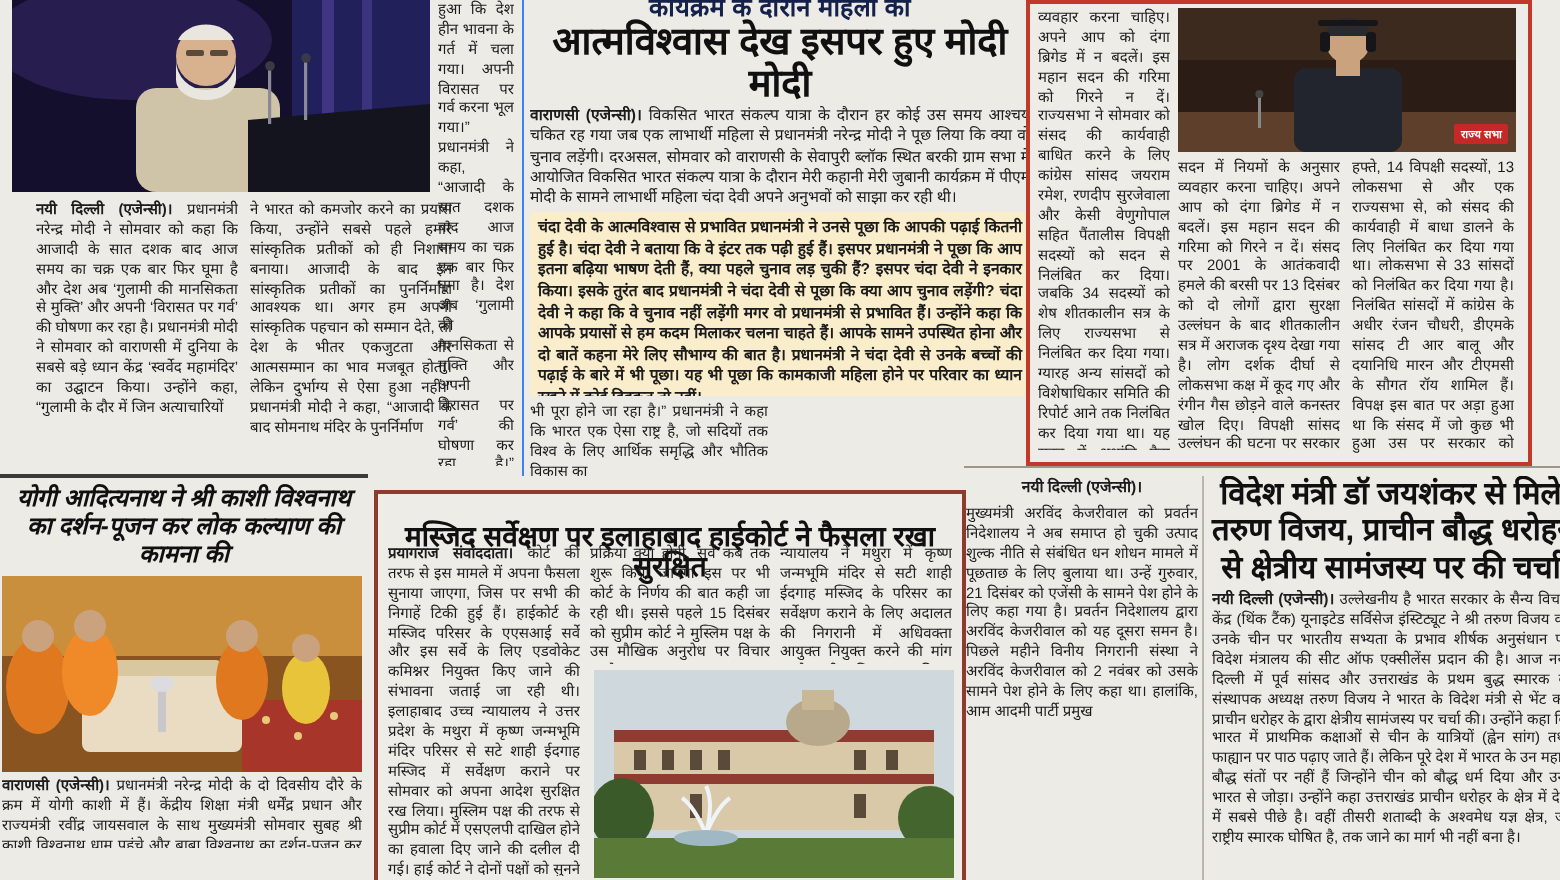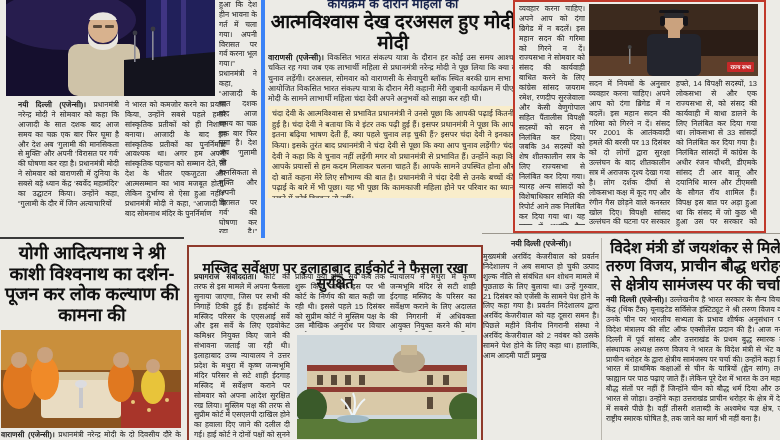--- a/index.html
+++ b/index.html
@@ -11,41 +11,41 @@
   .hl{font-weight:bold;color:#101010;text-align:center;}
   .photo{position:relative;overflow:hidden;background:#222;}
   .photo svg{display:block;}
   
   .art-a{left:0;top:0;width:258px;height:236px;}
   .a-photo{position:absolute;left:6px;top:0;width:209px;height:96px;}
   .a-cols{position:absolute;left:18px;top:100px;width:209px;height:133px;display:flex;gap:6px;}
   .a-col{width:101px;height:133px;}
   .a-col3{position:absolute;left:219px;top:0;width:38px;height:233px;}
   
-  .art-b{left:261px;top:0;width:250px;height:238px;border-left:4px solid #3b82f6;padding-left:3px;}
+  .art-b{left:261px;top:0;width:250px;height:238px;border-left:1px solid #3b82f6;padding-left:3px;}
   .b-kicker{margin-top:-5px;font-size:12.5px;letter-spacing:.2px;color:#15214a;}
   .b-headline{font-size:19px;line-height:1.08;margin-top:1px;}
   .b-intro{margin-top:3px;font-size:7.8px;}
-  .b-highlight{margin-top:2px;background:#f9edcb;padding:3px 4px;font-size:7.8px;line-height:1.35;text-align:justify;height:86px;overflow:hidden;}
+  .b-highlight{margin-top:2px;background:#f9edcb;padding:3px 4px;font-size:7.8px;line-height:1.35;text-align:justify;height:86px;overflow:hidden;font-weight:bold;}
   .b-cols{display:flex;gap:7px;margin-top:3px;}
   .b-col{width:119px;height:42px;}
   
   .art-c{left:513px;top:0;width:249px;height:229px;border:2px solid #c0392b;background:#edece7;}
   .c-col1{position:absolute;left:4px;top:2px;width:66px;height:221px;}
   .c-photo{position:absolute;left:74px;top:2px;width:169px;height:72px;}
   .c-label{position:absolute;right:4px;bottom:4px;background:#c62828;color:#fff;font-size:5.5px;
            font-weight:bold;padding:1px 3px;border-radius:1px;}
   .c-cols{position:absolute;left:74px;top:77px;width:169px;height:148px;display:flex;gap:6px;}
   .c-col{width:81px;height:148px;}
   
   .rule-dark{position:absolute;left:0;top:237px;width:184px;height:2px;background:#3a3a3a;}
   .rule-gray{position:absolute;left:482px;top:233px;width:298px;height:1px;background:#9b978e;}
   
   .art-d{left:0;top:241px;width:184px;height:199px;}
-  .d-headline{font-size:18px;line-height:1.15;padding:2px 2px 3px;}
+  .d-headline{font-size:12px;line-height:1.15;padding:2px 2px 3px;font-style:italic;}
   .d-photo{width:180px;height:98px;margin:1px 0 2px 1px;}
   .d-body{width:180px;height:36px;margin-left:1px;}
   
   .art-e{left:187px;top:245px;width:292px;height:200px;border:2px solid #8f3a2c;background:#edece7;}
   .e-headline{font-size:14px;line-height:1.1;padding-top:14px;}
   .e-col1{position:absolute;left:5px;top:25px;width:96px;height:166px;}
   .e-col2{position:absolute;left:106px;top:25px;width:90px;height:60px;}
   .e-col3{position:absolute;left:201px;top:25px;width:86px;height:60px;}
   .e-photo{position:absolute;left:108px;top:88px;width:180px;height:104px;}
   
@@ -87,24 +87,25 @@
     </div>
     <div class="a-cols">
       <div class="coltext a-col"><span class="dateline">नयी दिल्ली (एजेन्सी)।</span> <span>प्रधानमंत्री नरेन्द्र मोदी ने सोमवार को कहा कि आजादी के सात दशक बाद आज समय का चक्र एक बार फिर घूमा है और देश अब ‘गुलामी की मानसिकता से मुक्ति’ और अपनी ‘विरासत पर गर्व’ की घोषणा कर रहा है। प्रधानमंत्री मोदी ने सोमवार को वाराणसी में दुनिया के सबसे बड़े ध्यान केंद्र ‘स्वर्वेद महामंदिर’ का उद्घाटन किया। उन्होंने कहा, “गुलामी के दौर में जिन अत्याचारियों</span></div>
       <div class="coltext a-col">ने भारत को कमजोर करने का प्रयास किया, उन्होंने सबसे पहले हमारे सांस्कृतिक प्रतीकों को ही निशाना बनाया। आजादी के बाद इन सांस्कृतिक प्रतीकों का पुनर्निर्माण आवश्यक था। अगर हम अपनी सांस्कृतिक पहचान को सम्मान देते, तो देश के भीतर एकजुटता और आत्मसम्मान का भाव मजबूत होता। लेकिन दुर्भाग्य से ऐसा हुआ नहीं।” प्रधानमंत्री मोदी ने कहा, “आजादी के बाद सोमनाथ मंदिर के पुनर्निर्माण</div>
     </div>
     <div class="coltext a-col3">हुआ कि देश हीन भावना के गर्त में चला गया। अपनी विरासत पर गर्व करना भूल गया।” प्रधानमंत्री ने कहा, “आजादी के सात दशक बाद आज समय का चक्र एक बार फिर घूमा है। देश अब ‘गुलामी की मानसिकता से मुक्ति और अपनी विरासत पर गर्व’ की घोषणा कर रहा है।” उन्होंने कहा, “जो काम सोमनाथ से शुरू हुआ था, वो अब एक अभियान बन गया है। काशी में विश्वनाथ धाम की भव्यता भारत के अविनाशी वैभव की गाथा गा रही है। आज महाकाल महालोक हमारी अमरता का प्रमाण दे रहा है।” मोदी ने कहा, “आज केदारनाथ धाम भी विकास की नई ऊंचाइयों को छू रहा है। बुद्ध सर्किट का विकास करके भारत एक बार फिर दुनिया को बुद्ध की तपोभूमि पर आमंत्रित कर रहा है। देश में राम सर्किट के विकास के लिए भी तेजी से काम हो रहा है और अगले कुछ सप्ताह में अयोध्या में राम मंदिर का निर्माण</div>
   </section>
 
   <section class="art art-b">
     <div class="hl b-kicker">कार्यक्रम के दौरान महिला का</div>
-    <h1 class="hl b-headline" style="margin:0;">आत्मविश्वास देख दरअसल हुए मोदी मोदी</h1>
+    <h1 class="hl b-headline" style="margin:0;">आत्मविश्वास देख इसपर हुए मोदी मोदी</h1>
     <p class="coltext b-intro" style="margin:0;"><span class="dateline">वाराणसी (एजेन्सी)।</span> <span>विकसित भारत संकल्प यात्रा के दौरान हर कोई उस समय आश्चर्य चकित रह गया जब एक लाभार्थी महिला से प्रधानमंत्री नरेन्द्र मोदी ने पूछ लिया कि क्या वो चुनाव लड़ेंगी। दरअसल, सोमवार को वाराणसी के सेवापुरी ब्लॉक स्थित बरकी ग्राम सभा में आयोजित विकसित भारत संकल्प यात्रा के दौरान मेरी कहानी मेरी जुबानी कार्यक्रम में पीएम मोदी के सामने लाभार्थी महिला चंदा देवी अपने अनुभवों को साझा कर रही थी।</span></p>
     <div class="b-highlight">चंदा देवी के आत्मविश्वास से प्रभावित प्रधानमंत्री ने उनसे पूछा कि आपकी पढ़ाई कितनी हुई है। चंदा देवी ने बताया कि वे इंटर तक पढ़ी हुई हैं। इसपर प्रधानमंत्री ने पूछा कि आप इतना बढ़िया भाषण देती हैं, क्या पहले चुनाव लड़ चुकी हैं? इसपर चंदा देवी ने इनकार किया। इसके तुरंत बाद प्रधानमंत्री ने चंदा देवी से पूछा कि क्या आप चुनाव लड़ेंगी? चंदा देवी ने कहा कि वे चुनाव नहीं लड़ेंगी मगर वो प्रधानमंत्री से प्रभावित हैं। उन्होंने कहा कि आपके प्रयासों से हम कदम मिलाकर चलना चाहते हैं। आपके सामने उपस्थित होना और दो बातें कहना मेरे लिए सौभाग्य की बात है। प्रधानमंत्री ने चंदा देवी से उनके बच्चों की पढ़ाई के बारे में भी पूछा। यह भी पूछा कि कामकाजी महिला होने पर परिवार का ध्यान रखने में कोई दिक्कत तो नहीं।</div>
     <div class="b-cols">
+      <div class="coltext b-col">भी पूरा होने जा रहा है।” प्रधानमंत्री ने कहा कि भारत एक ऐसा राष्ट्र है, जो सदियों तक विश्व के लिए आर्थिक समृद्धि और भौतिक विकास का</div>
     </div>
   </section>
 
   <section class="art art-c">
     <div class="coltext c-col1">व्यवहार करना चाहिए। अपने आप को दंगा ब्रिगेड में न बदलें। इस महान सदन की गरिमा को गिरने न दें। राज्यसभा ने सोमवार को संसद की कार्यवाही बाधित करने के लिए कांग्रेस सांसद जयराम रमेश, रणदीप सुरजेवाला और केसी वेणुगोपाल सहित पैंतालीस विपक्षी सदस्यों को सदन से निलंबित कर दिया। जबकि 34 सदस्यों को शेष शीतकालीन सत्र के लिए राज्यसभा से निलंबित कर दिया गया। ग्यारह अन्य सांसदों को विशेषाधिकार समिति की रिपोर्ट आने तक निलंबित कर दिया गया था। यह सदन में अशांति पैदा करने के लिए तैंतीस विपक्षी संसद सदस्यों (सांसदों) को लोकसभा से निलंबित किए जाने के कुछ घंटों बाद आया है। राज्यसभा के सभापति जगदीप धनखड़ ने कहा कि मैं अनुरोध करता हूं कि माननीय सांसदों को</div>
     <div class="photo c-photo">
       <svg width="169" height="72" viewBox="0 0 169 72">
         <rect width="169" height="72" fill="#2b1d16"></rect>
         <rect x="0" y="0" width="169" height="26" fill="#3c2a1e"></rect>
         <rect x="0" y="52" width="169" height="20" fill="#5d3f2b"></rect>

